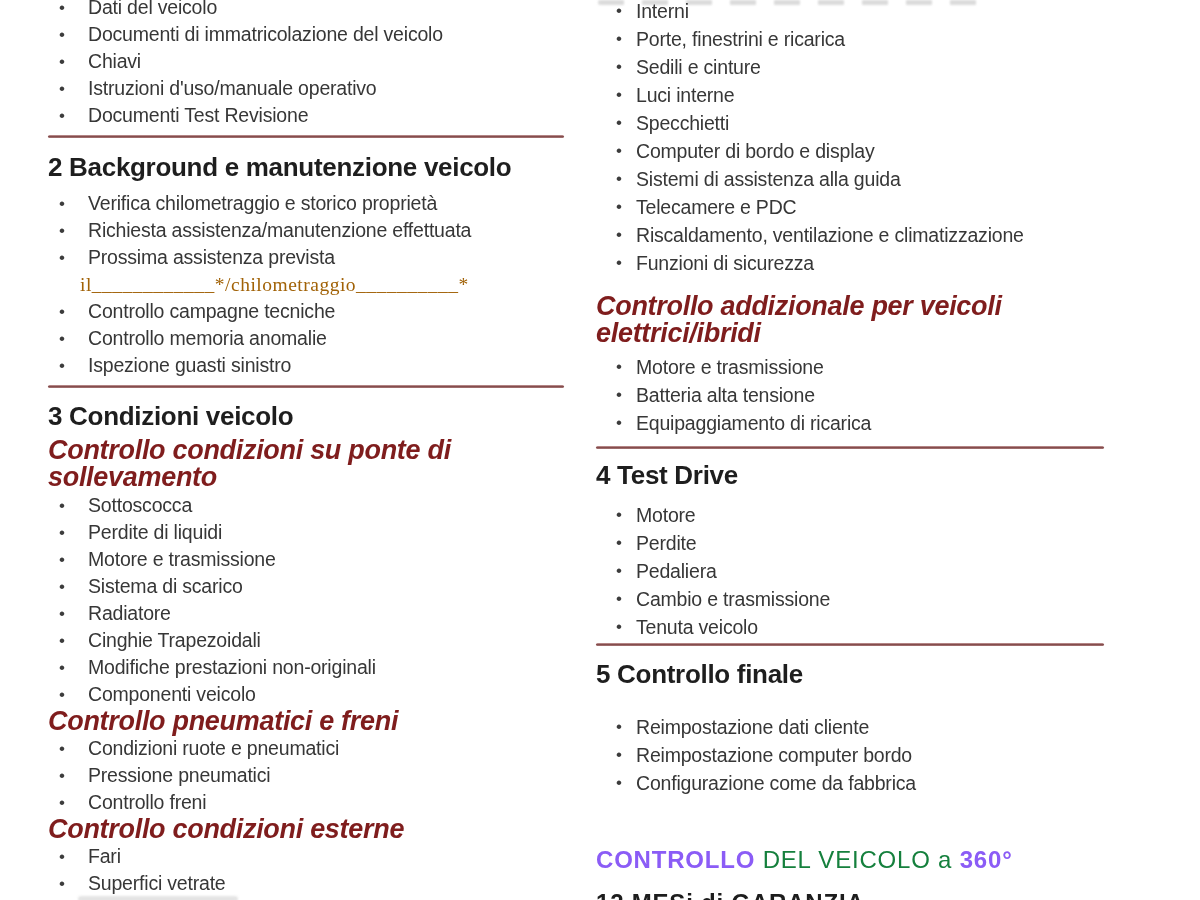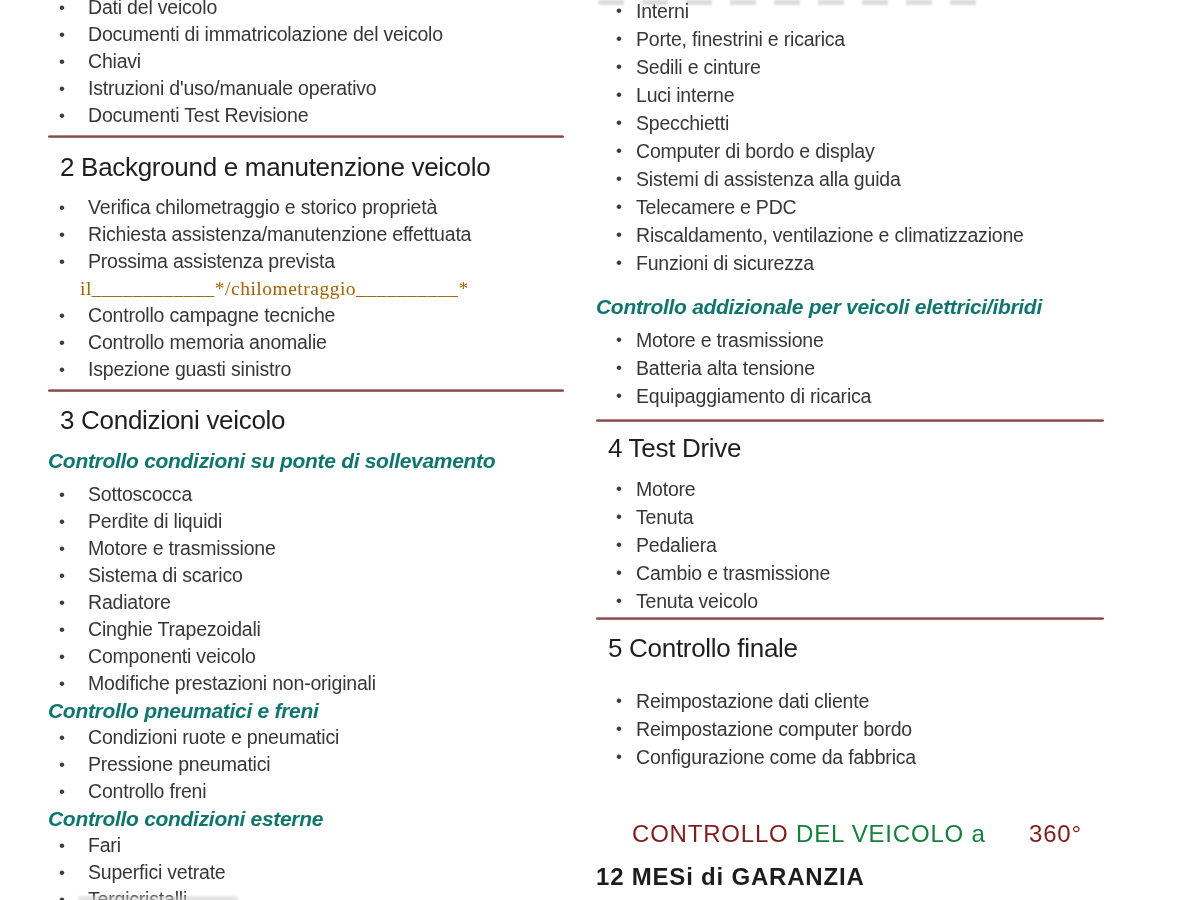--- a/index.html
+++ b/index.html
@@ -17,27 +17,27 @@
   .col-right ul.list li{line-height:28px;}
   ul.list li::before{content:"\2022";position:absolute;top:0;font-size:17px;color:#3c3c3c;}
   .col-left ul.list li::before{left:-29px;}
   .col-right ul.list li::before{left:-20px;}
 
   .divider{height:3px;border-radius:2px;
     background:linear-gradient(to bottom,#caa0a0 0%,#7e4545 55%,#b08282 100%);}
   .col-left .divider{width:516px;}
   .col-right .divider{width:508px;}
 
-  h2.sec{margin:12px;font-size:26px;line-height:30px;font-weight:400;color:#1e1e1e;letter-spacing:-0.3px;}
-  .sub{font-size:21px;font-weight:700;font-style:italic;line-height:27px;color:#0f766e;letter-spacing:-0.3px;}
+  h2.sec{margin:0;font-size:26px;line-height:30px;font-weight:700;color:#1e1e1e;letter-spacing:-0.3px;}
+  .sub{font-size:27px;font-weight:700;font-style:italic;line-height:27px;color:#7f1d1d;letter-spacing:-0.3px;}
 
   .fill-line{margin-left:-8px;line-height:27px;color:#a16207;letter-spacing:0.5px;font-family:Liberation Serif, serif;}
 
   .promo{font-size:24px;line-height:30px;letter-spacing:0.8px;color:#1d1d1d;}
-  .promo .b{font-weight:400;color:#7f1d1d;margin-left:36px;}
+  .promo .b{font-weight:700;color:#8b5cf6;}
   .promo .r{font-weight:400;color:#15803d;}
   .warranty{font-size:24px;line-height:30px;font-weight:700;letter-spacing:0.8px;color:#1d1d1d;}
 
   .fragment-top{
     position:absolute;left:598px;top:0;width:380px;height:5px;opacity:.35;
     background:repeating-linear-gradient(90deg,#9a9a9a 0 26px,transparent 26px 44px);
     border-radius:2px;filter:blur(1px);
   }
   .fragment-bottom{
     position:absolute;left:78px;top:896px;width:160px;height:6px;background:#cfcfcf;
@@ -74,29 +74,29 @@
     <li>Controllo memoria anomalie</li>
     <li>Ispezione guasti sinistro</li>
   </ul>
 
   <div class="divider" style="margin-top:6px"></div>
 
   <h2 class="sec" style="margin-top:13px">3 Condizioni veicolo</h2>
 
   <div>
     <div class="sub" style="margin-top:6px">Controllo condizioni su ponte di sollevamento</div>
-    <ul class="list" style="margin-top:7px">
+    <ul class="list" style="margin-top:1px">
       <li>Sottoscocca</li>
       <li>Perdite di liquidi</li>
       <li>Motore e trasmissione</li>
       <li>Sistema di scarico</li>
       <li>Radiatore</li>
       <li>Cinghie Trapezoidali</li>
+      <li>Modifiche prestazioni non-originali</li>
       <li>Componenti veicolo</li>
-      <li>Modifiche prestazioni non-originali</li>
     </ul>
   </div>
 
   <div>
     <div class="sub">Controllo pneumatici e freni</div>
     <ul class="list">
       <li>Condizioni ruote e pneumatici</li>
       <li>Pressione pneumatici</li>
       <li>Controllo freni</li>
     </ul>
@@ -136,21 +136,21 @@
       <li>Equipaggiamento di ricarica</li>
     </ul>
   </div>
 
   <div class="divider" style="margin-top:9px"></div>
 
   <h2 class="sec" style="margin-top:11px">4 Test Drive</h2>
 
   <ul class="list" style="margin-top:11px">
     <li>Motore</li>
-    <li>Tenuta</li>
+    <li>Perdite</li>
     <li>Pedaliera</li>
     <li>Cambio e trasmissione</li>
     <li>Tenuta veicolo</li>
   </ul>
 
   <div class="divider" style="margin-top:2px"></div>
 
   <h2 class="sec" style="margin-top:13px">5 Controllo finale</h2>
 
   <ul class="list" style="margin-top:24px">

